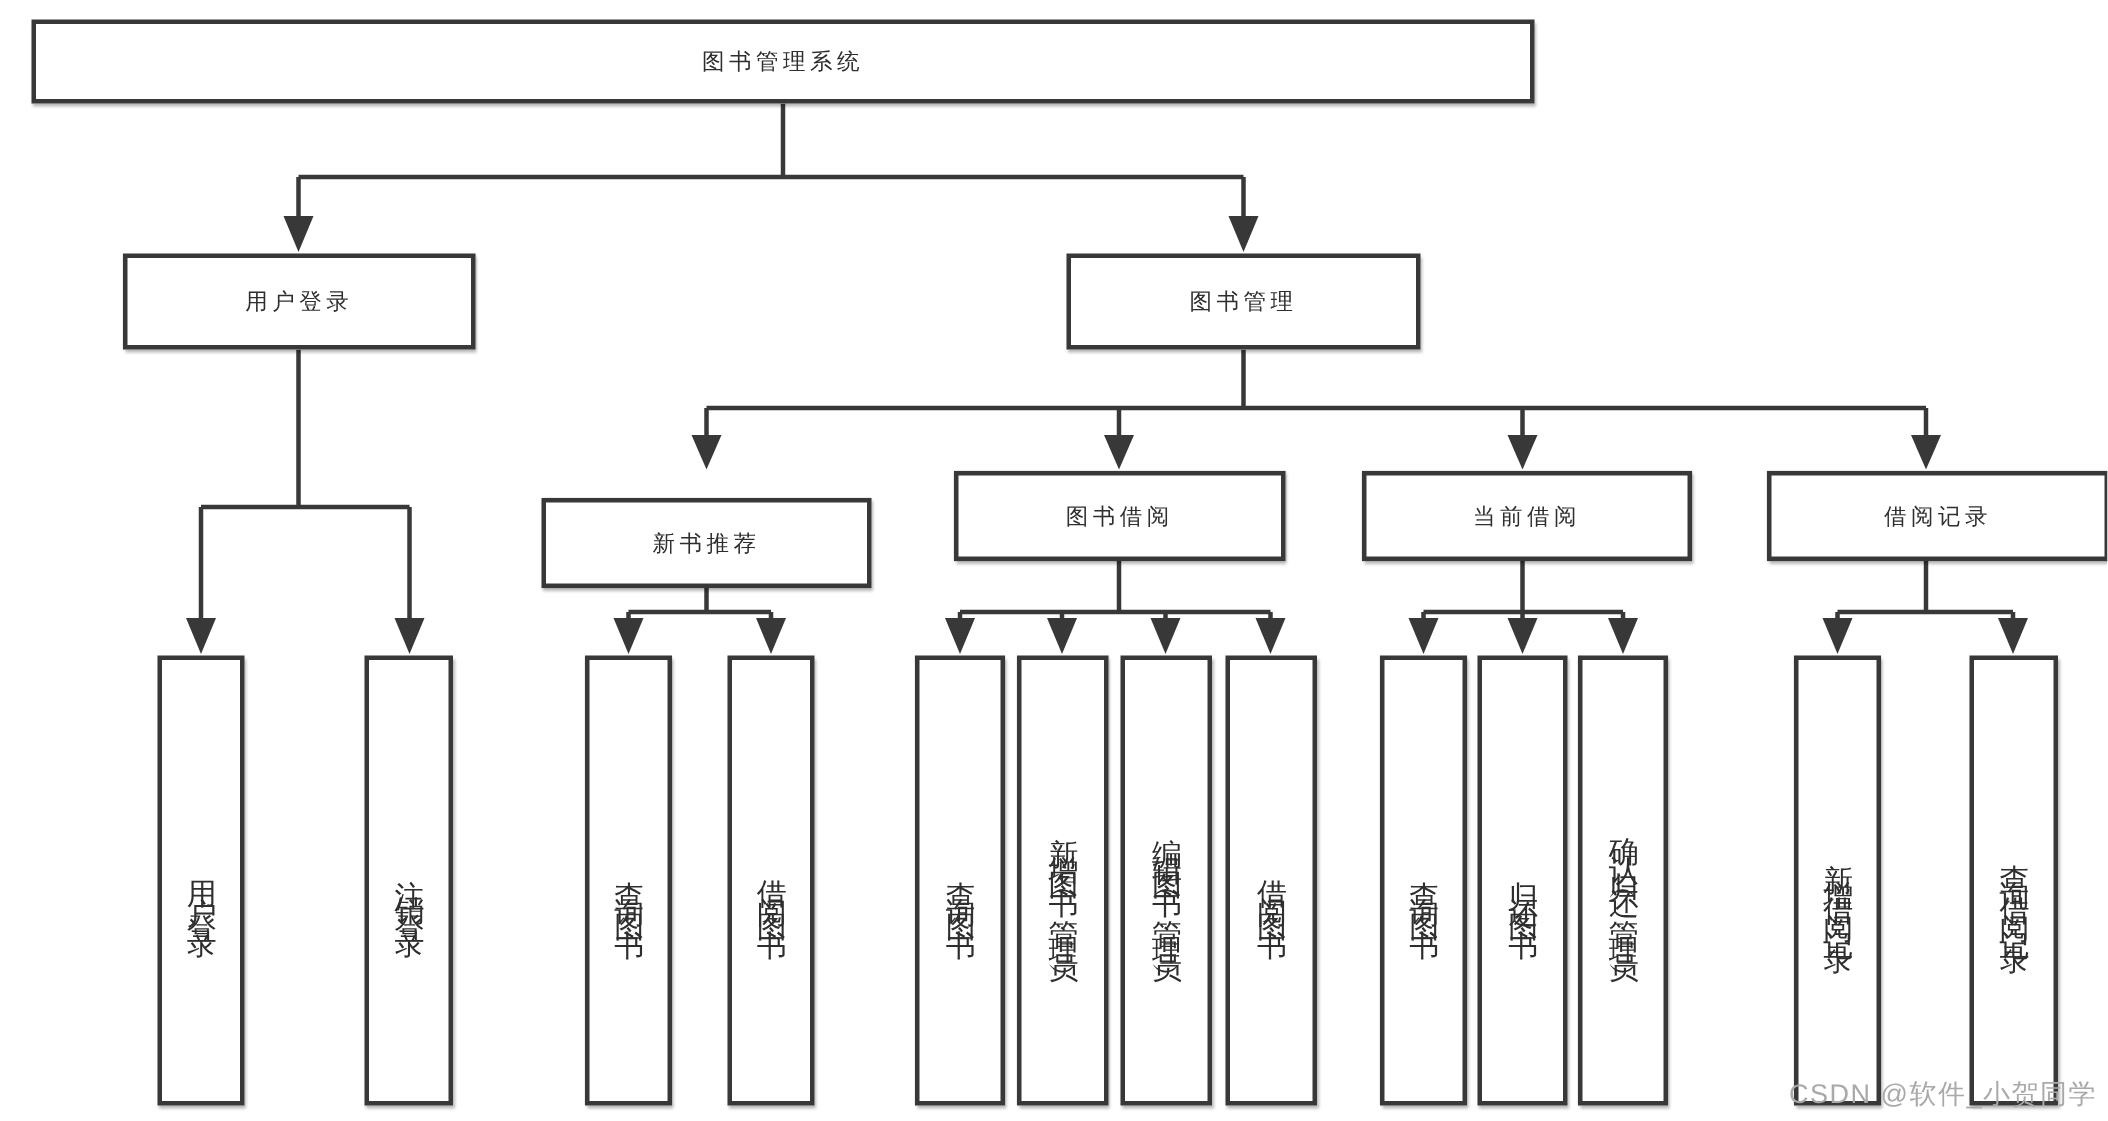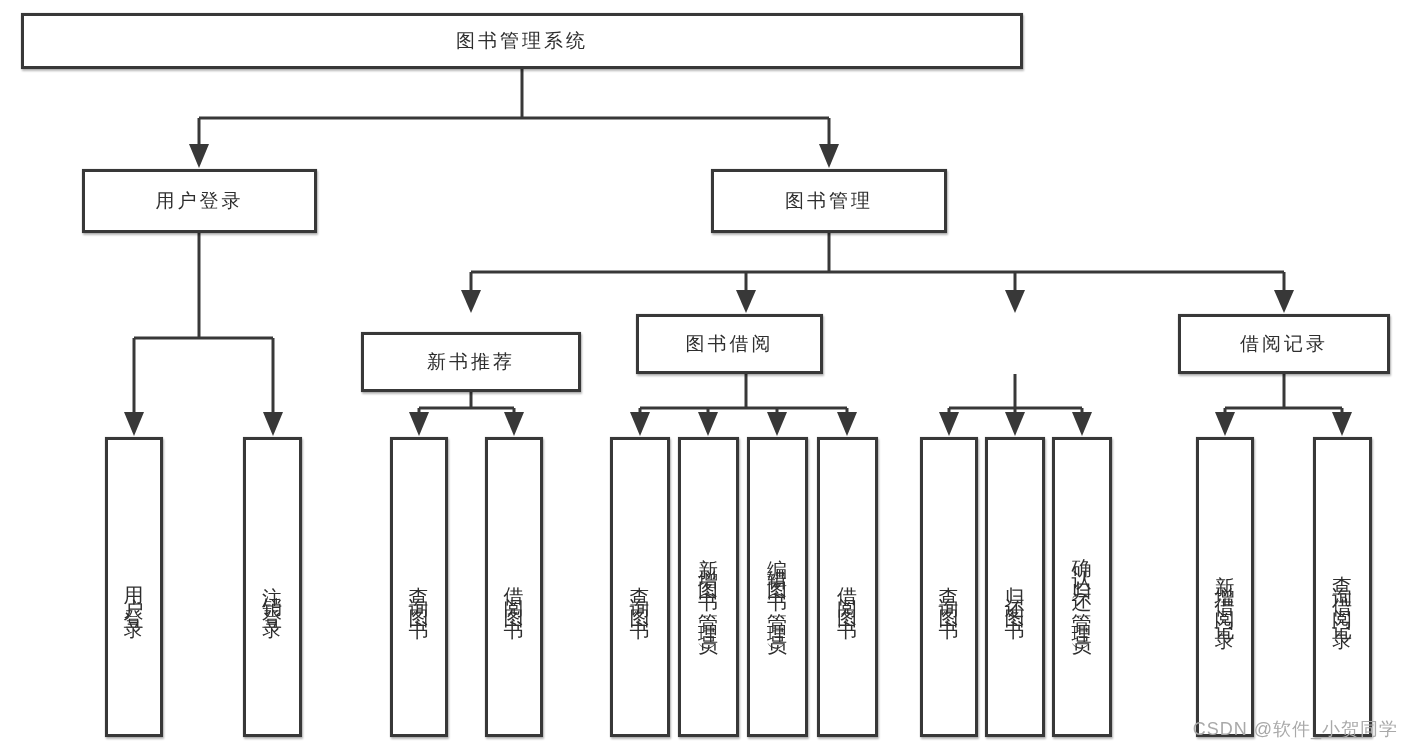--- a/index.html
+++ b/index.html
@@ -41,21 +41,21 @@
     background: #ffffff;
     border: 3px solid var(--line);
     box-shadow: 1px 2px 2px rgba(0,0,0,0.28), 0 0 1px rgba(0,0,0,0.3);
     display: flex;
     align-items: center;
     justify-content: center;
     color: var(--text);
     z-index: 2;
   }
   .node .h-label {
-    font-size: 19px;
+    font-size: 15px;
     letter-spacing: 3px;
     white-space: nowrap;
   }
   .node .v-label {
     writing-mode: vertical-rl;
     text-orientation: mixed;
     font-size: 20px;
     line-height: 1;
     letter-spacing: 11px;
     margin-bottom: -11px;
@@ -147,24 +147,27 @@
   <div class="node" style="left:82px; top:169px; width:235px; height:64px;">
     <span class="h-label">用户登录</span>
   </div>
   <div class="node" style="left:711px; top:169px; width:236px; height:64px;">
     <span class="h-label">图书管理</span>
   </div>
 
   <div class="node" style="left:361px; top:332px; width:220px; height:60px;">
     <span class="h-label">新书推荐</span>
   </div>
-  <div class="node" style="left:636px; top:314px; width:187px; height:60px;">
+  <div class="node" style="left:636px; top:314px; width:221px; height:60px;">
     <span class="h-label">图书借阅</span>
   </div>
-  <div class="node" style="left:1178px; top:314px; width:212px; height:60px;">
+  <div class="node" style="left:908px; top:314px; width:220px; height:60px;">
+    <span class="h-label">当前借阅</span>
+  </div>
+  <div class="node" style="left:1178px; top:314px; width:228px; height:60px;">
     <span class="h-label">借阅记录</span>
   </div>
 
   <div class="node" style="left:105px; top:437px; width:58px; height:300px;">
     <span class="v-label">用户登录</span>
   </div>
   <div class="node" style="left:243px; top:437px; width:59px; height:300px;">
     <span class="v-label">注销登录</span>
   </div>
 

